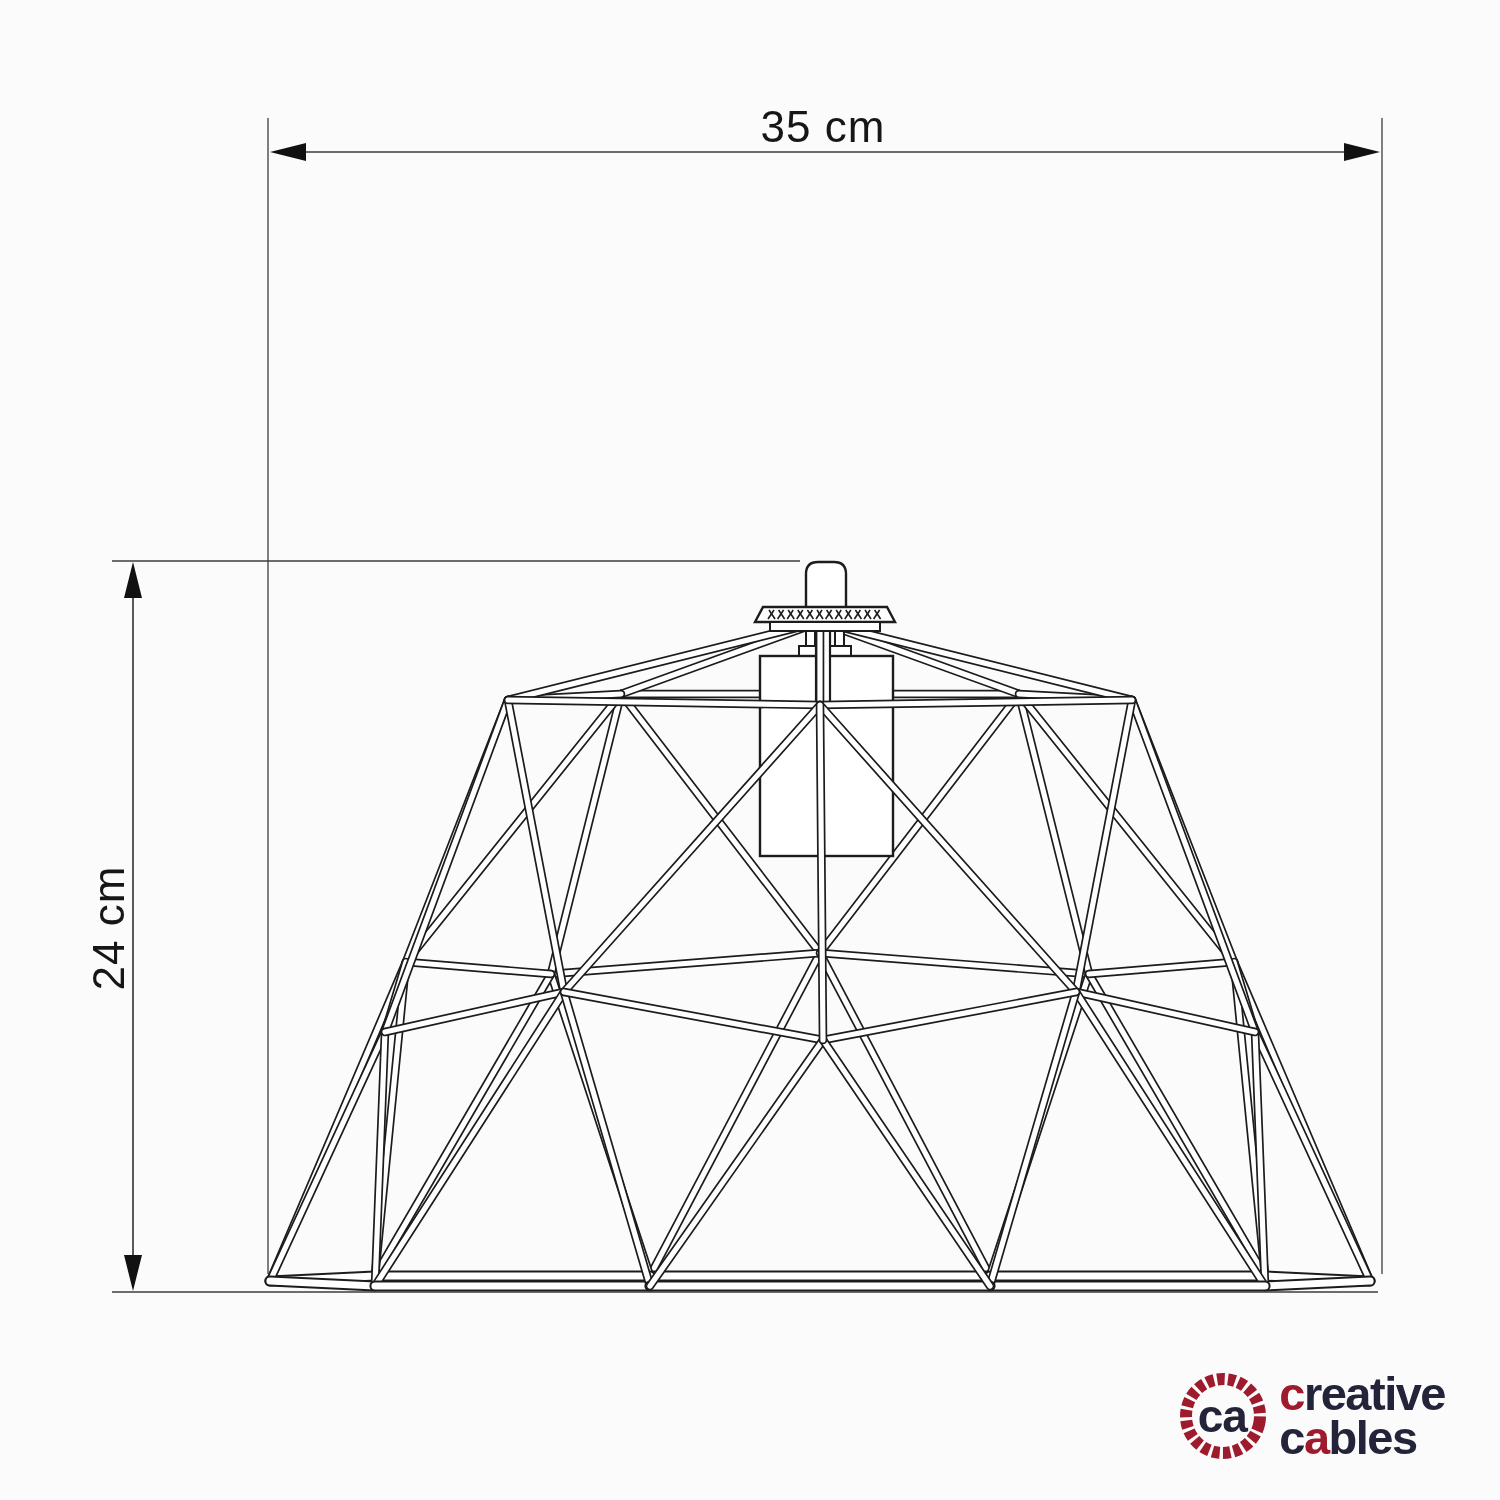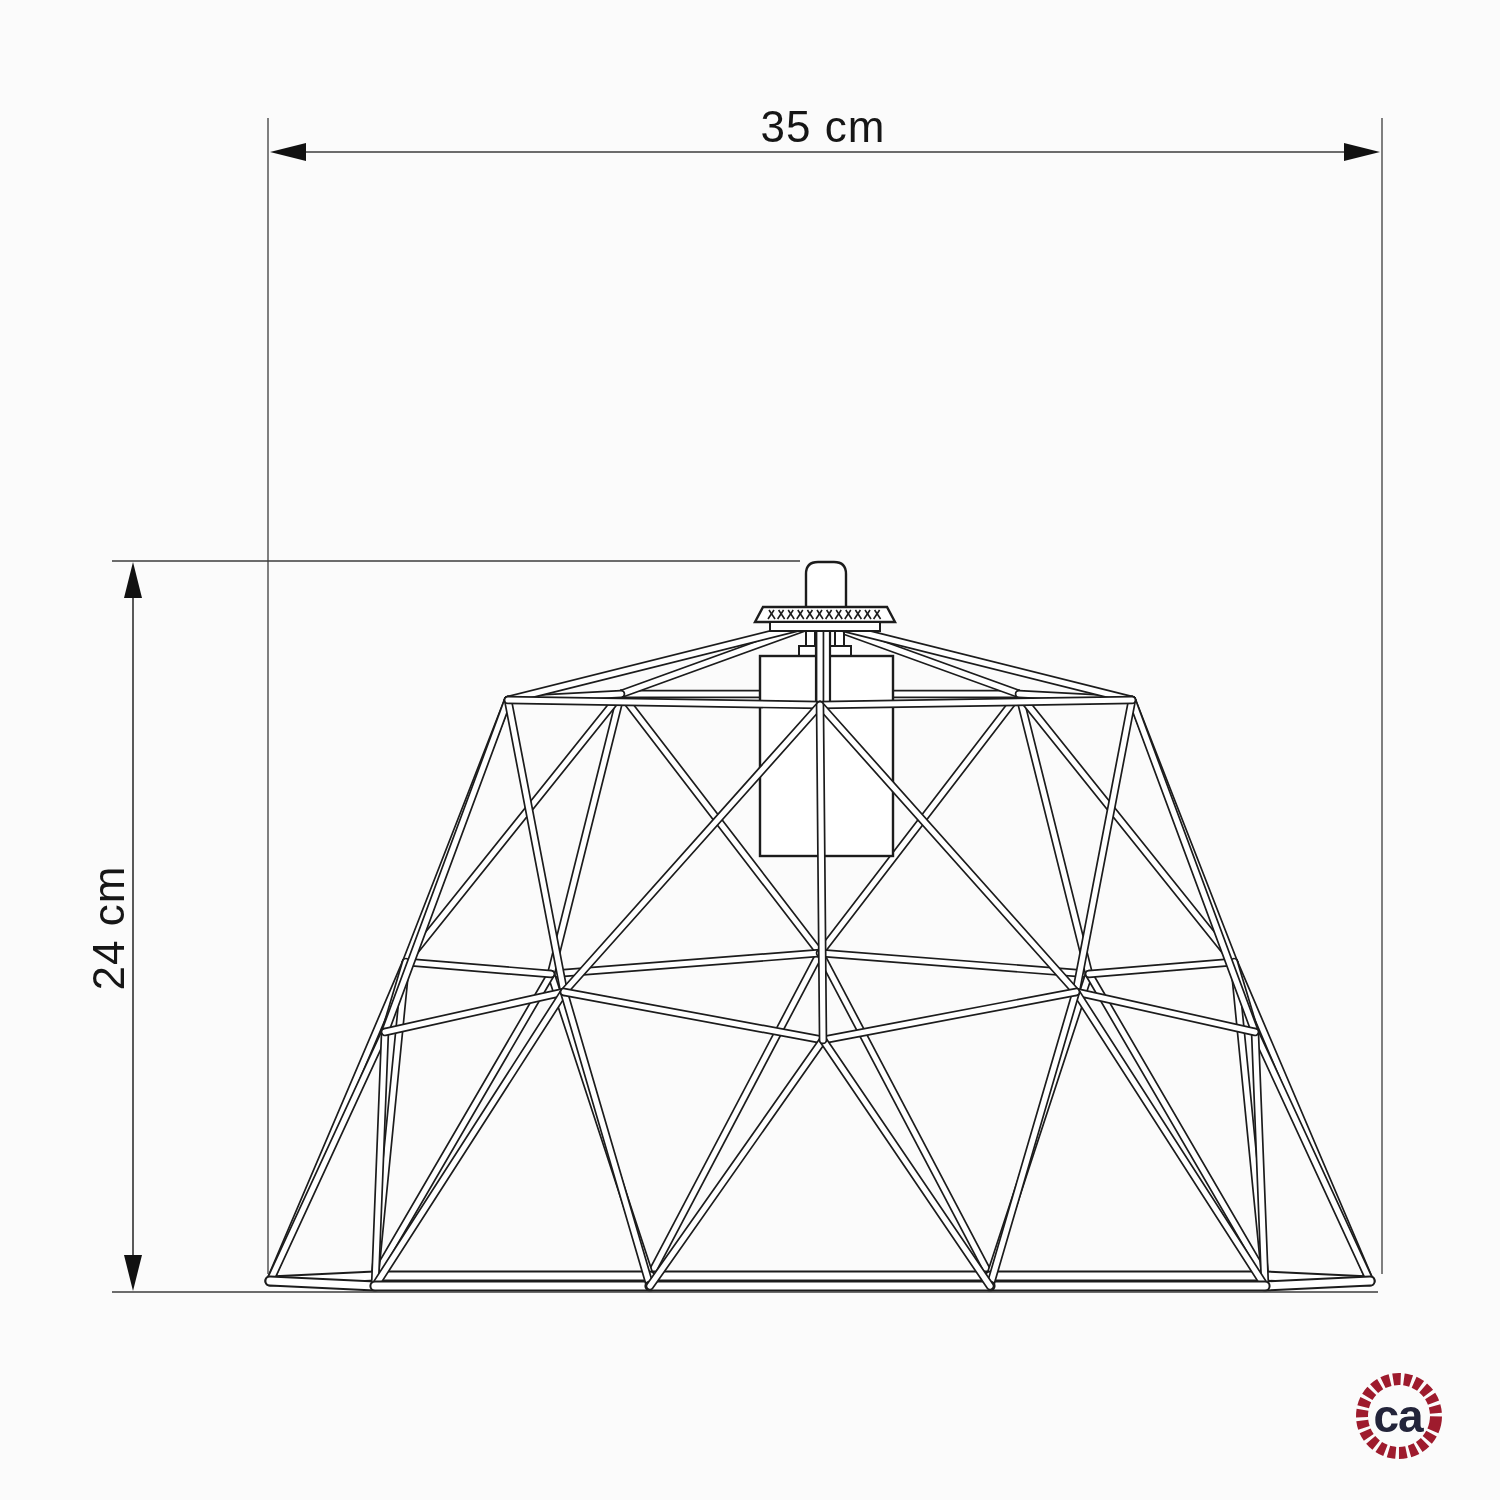--- a/index.html
+++ b/index.html
@@ -240,13 +240,17 @@
   <text class="dim-label" transform="translate(124,928) rotate(-90)" text-anchor="middle">24 cm</text>
 </svg>
 
 <div id="logo">
   <div class="ring-wrap">
     <svg width="92" height="92" viewBox="0 0 92 92">
       <circle cx="46" cy="46" r="37" fill="none" stroke="#9e1b2d" stroke-width="12" stroke-dasharray="7.5 3.2" transform="rotate(12 46 46)"></circle>
     </svg>
     <div class="monogram" style="color:#23243a">ca</div>
   </div>
+  <div class="wordmark">
+    <div class="word-row"><span style="color:#9e1b2d">c</span><span style="color:#23243a">reative</span></div>
+    <div class="word-row"><span style="color:#23243a">c</span><span style="color:#9e1b2d">a</span><span style="color:#23243a">bles</span></div>
+  </div>
 </div>
 
 </body></html>

